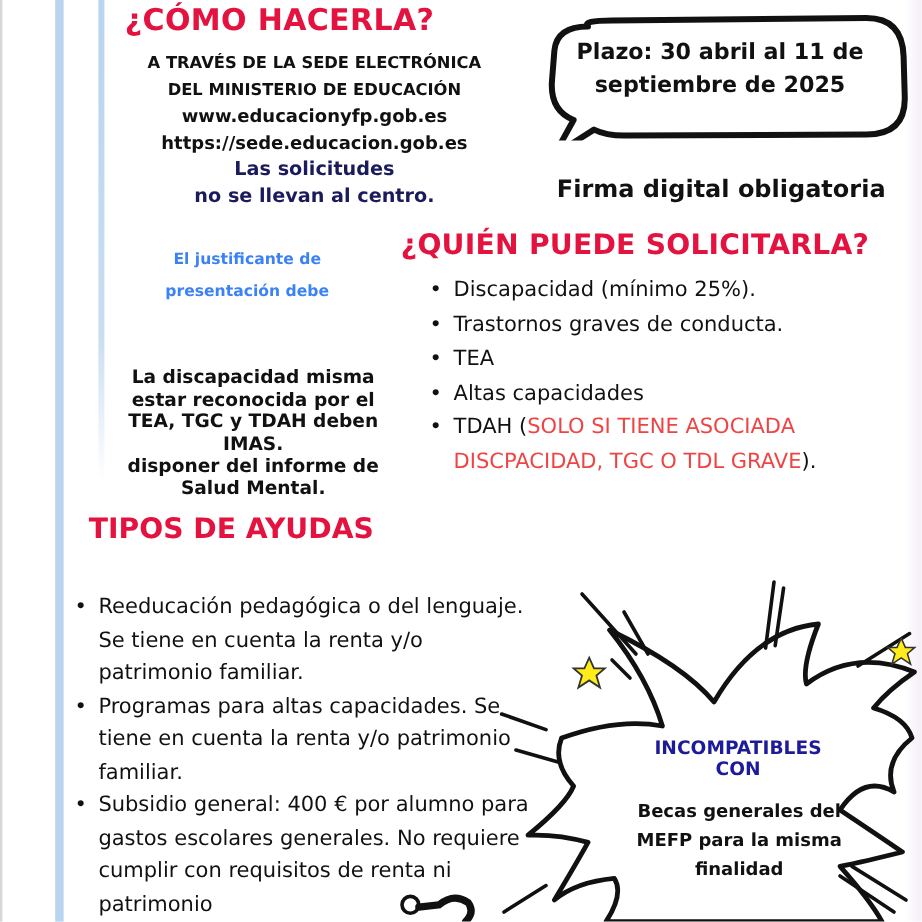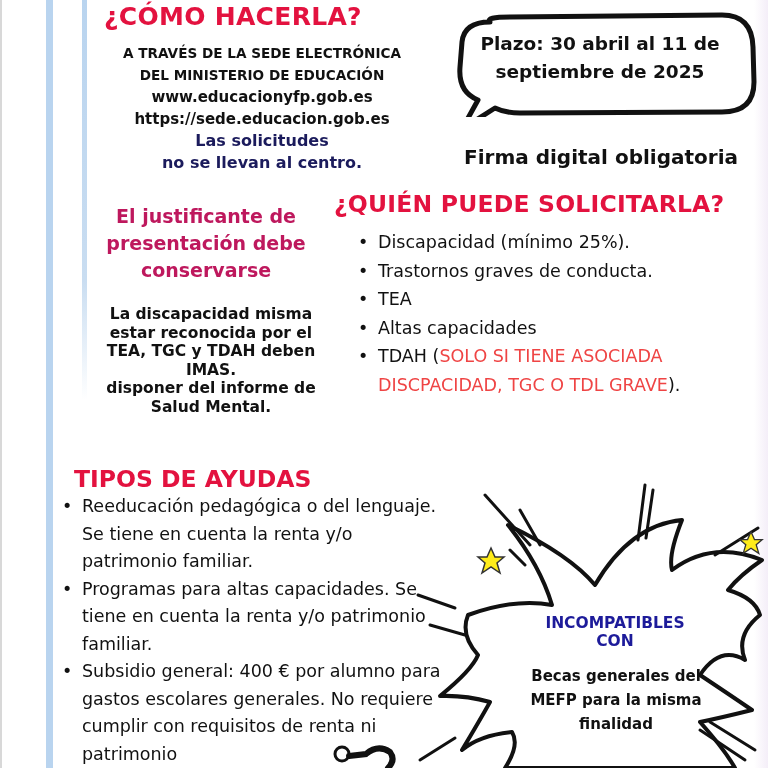--- a/index.html
+++ b/index.html
@@ -23,31 +23,31 @@
     .como-title { left: 104px; top: 2px; font-size: 25px; letter-spacing: 0.3px; }
     .como-block { left: 92px; top: 42px; width: 340px; font-size: 14px; line-height: 22px; }
     .como-block .caps { font-weight: bold; font-size: 13.6px; }
     .como-block .url { font-weight: bold; font-size: 15px; }
     .como-block .navy { color: #1b1b5c; font-weight: bold; font-size: 16px; }
 
     .bubble { left: 450px; top: 12px; width: 310px; height: 105px; }
     .bubble-text { left: 470px; top: 30px; width: 260px; font-size: 18.5px; font-weight: bold; line-height: 28px; }
     .firma { left: 460px; top: 145px; width: 282px; font-size: 20px; font-weight: bold; }
 
-    .justif { left: 88px; top: 203px; width: 236px; color: #be185d; font-weight: bold; font-size: 19px; line-height: 27px; }
+    .justif { left: 88px; top: 203px; width: 236px; color: #3b82f6; font-weight: bold; font-size: 13px; line-height: 27px; }
     .disc-note { left: 88px; top: 305px; width: 246px; font-size: 15.5px; font-weight: bold; line-height: 18.5px; }
 
     .quien-title { left: 334px; top: 190px; font-size: 23.5px; letter-spacing: 0.2px; }
     ul.list { margin: 0; padding: 0; list-style: none; }
     ul.list li { position: relative; padding-left: 22px; font-weight: normal; }
     ul.list li::before { content: "•"; position: absolute; left: 2px; top: 0; }
     .quien-list { left: 356px; top: 228px; width: 400px; font-size: 17.5px; line-height: 28.5px; }
     .warn { color: #ef4444; }
 
-    .tipos-title { left: 74px; top: 465px; font-size: 23.5px; }
+    .tipos-title { left: 74px; top: 426px; font-size: 23.5px; }
     .tipos-list { left: 60px; top: 493px; width: 395px; font-size: 17.5px; line-height: 27.5px; }
     .tipos-list li { padding-left: 23px; }
 
     .burst { left: 400px; top: 470px; width: 368px; height: 298px; }
     .incomp-title { left: 520px; top: 614px; width: 190px; color: #1d1b9a; font-weight: bold; font-size: 15.5px; line-height: 18px; text-align: center; }
     .incomp-text { left: 510px; top: 664px; width: 212px; font-weight: bold; font-size: 15px; line-height: 24px; text-align: center; }
   </style>
 </head>
 <body>
 
@@ -72,21 +72,20 @@
 <div class="abs bubble-text center">
   <div>Plazo: 30 abril al 11 de</div>
   <div>septiembre de 2025</div>
 </div>
 
 <div class="abs firma center">Firma digital obligatoria</div>
 
 <div class="abs justif center">
   <div>El justificante de</div>
   <div>presentación debe</div>
-  <div>conservarse</div>
 </div>
 
 <div class="abs disc-note center">
   <div>La discapacidad misma</div>
   <div>estar reconocida por el</div>
   <div>TEA, TGC y TDAH deben</div>
   <div>IMAS.</div>
   <div>disponer del informe de</div>
   <div>Salud Mental.</div>
 </div>

